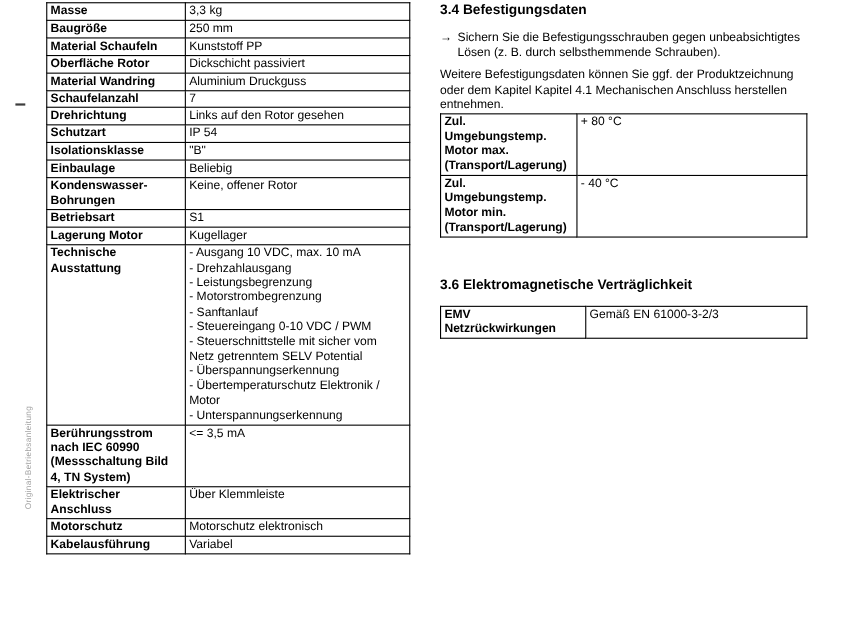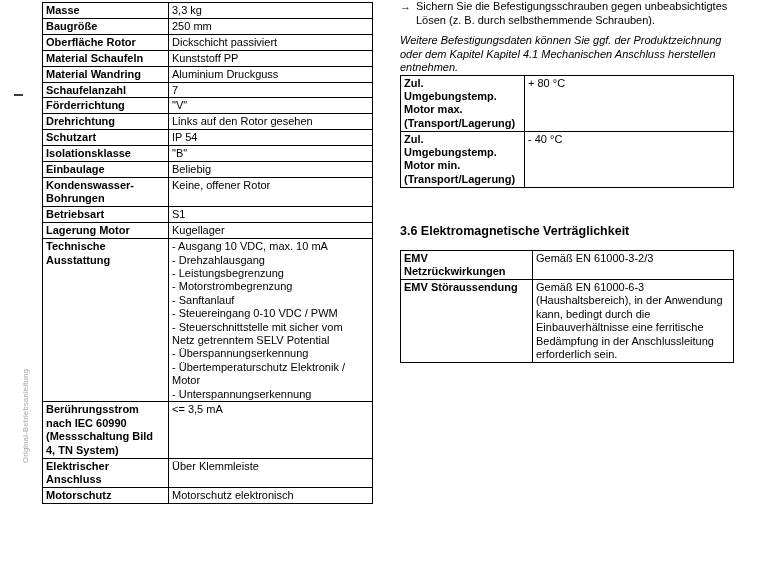--- a/index.html
+++ b/index.html
@@ -44,21 +44,21 @@
   .right-col { position: absolute; left: 400px; top: 0; width: 334px; }
   .right-col h3 { font-size: 12.5px; font-weight: bold; line-height: 15px; }
   .right-col p { font-size: 11px; line-height: 13.5px; }
   h3.h-34 { margin: 2px 0 11px 0; }
   p.p-34-1 { margin-bottom: 9px; }
   .bullet { display: flex; margin-bottom: 7px; }
   .bullet .arrow { font-size: 11px; line-height: 13.5px; width: 16px; flex: none; }
   .bullet .btxt { font-size: 11px; line-height: 13.5px; flex: 1; }
   .tbl-34 td.lbl, .tbl-36 td.lbl { width: 132px; }
   .tbl-35 td.lbl { width: 124px; }
-  p.p-34-2 { margin-top: 7px; font-style: italic; }
+  p.p-34-2 { margin-top: 7px; }
   h3.h-35 { margin: 17px 0 12px 0; }
   h3.h-36 { margin: 36px 0 11px 0; }
 </style>
 </head>
 <body>
 
 <div class="page">
 
   <div class="fold-mark"></div>
   <div class="side-label">Original-Betriebsanleitung</div>
@@ -68,38 +68,34 @@
       <tbody>
         <tr>
             <td class="lbl">Masse</td>
             <td>3,3 kg</td>
           </tr>
         <tr>
             <td class="lbl">Baugröße</td>
             <td>250 mm</td>
           </tr>
         <tr>
+            <td class="lbl">Material Schaufeln</td>
+            <td>Kunststoff PP</td>
+          </tr>
+        <tr>
             <td class="lbl">Oberfläche Rotor</td>
             <td>Dickschicht passiviert</td>
           </tr>
         <tr>
-            <td class="lbl">Material Schaufeln</td>
-            <td>Kunststoff PP</td>
-          </tr>
-        <tr>
             <td class="lbl">Material Wandring</td>
             <td>Aluminium Druckguss</td>
           </tr>
         <tr>
             <td class="lbl">Schaufelanzahl</td>
             <td>7</td>
-          </tr>
-        <tr>
-            <td class="lbl">Förderrichtung</td>
-            <td>"V"</td>
           </tr>
         <tr>
             <td class="lbl">Drehrichtung</td>
             <td>Links auf den Rotor gesehen</td>
           </tr>
         <tr>
             <td class="lbl">Schutzart</td>
             <td>IP 54</td>
           </tr>
         <tr>
@@ -145,26 +141,31 @@
             <td>&lt;= 3,5 mA</td>
           </tr>
         <tr>
             <td class="lbl">Elektrischer Anschluss</td>
             <td>Über Klemmleiste</td>
           </tr>
         <tr>
             <td class="lbl">Motorschutz</td>
             <td>Motorschutz elektronisch</td>
           </tr>
+        <tr>
+            <td class="lbl">Kabelausführung</td>
+            <td>Variabel</td>
+          </tr>
       </tbody>
     </table>
   </div>
 
   <div class="right-col">
 
+    <h3 class="h-34">3.4 Befestigungsdaten</h3>
     <div class="bullet">
       <span class="arrow">→</span>
       <span class="btxt">Sichern Sie die Befestigungsschrauben gegen unbeabsichtigtes Lösen (z. B. durch selbsthemmende Schrauben).</span>
     </div>
     <p class="p-34-2">Weitere Befestigungsdaten können Sie ggf. der Produktzeichnung oder dem Kapitel Kapitel 4.1 Mechanischen Anschluss herstellen entnehmen.</p>
 
     <table class="tbl-35">
       <tbody>
         <tr>
             <td class="lbl">Zul.
@@ -184,26 +185,17 @@
     </table>
 
     <h3 class="h-36">3.6 Elektromagnetische Verträglichkeit</h3>
     <table class="tbl-36">
       <tbody>
         <tr>
             <td class="lbl">EMV
 Netzrückwirkungen</td>
             <td>Gemäß EN 61000-3-2/3</td>
           </tr>
-        <tr>
-            <td class="lbl">EMV Störaussendung</td>
-            <td>Gemäß EN 61000-6-3
-(Haushaltsbereich), in der Anwendung
-kann, bedingt durch die
-Einbauverhältnisse eine ferritische
-Bedämpfung in der Anschlussleitung
-erforderlich sein.</td>
-          </tr>
       </tbody>
     </table>
 
   </div>
 </div>
 
 </body></html>

